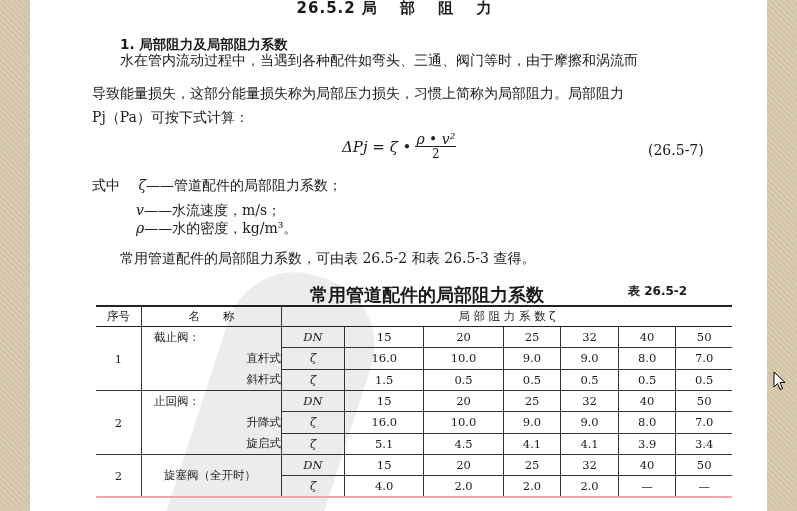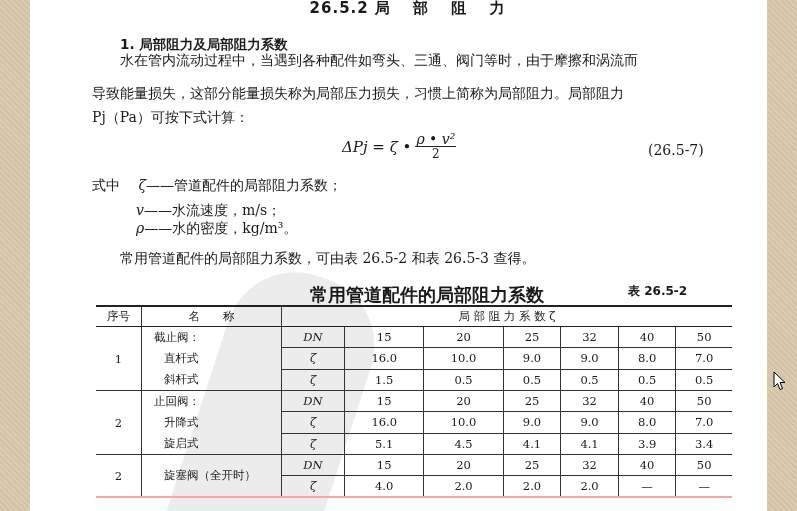--- a/index.html
+++ b/index.html
@@ -23,21 +23,21 @@
     }
     .watermark {
       position: absolute; left: 170px; top: 270px; width: 150px; height: 300px;
       background: rgba(200,200,200,0.35);
       transform: rotate(18deg);
       border-radius: 70px 70px 20px 20px;
     }
     .section-title {
       position: absolute; left: 0; width: 737px; top: -1px; text-align: center;
       font-family: "DejaVu Sans", "Liberation Sans", sans-serif;
-      font-weight: bold; font-size: 15px; letter-spacing: 1px; margin-left: 13px;
+      font-weight: bold; font-size: 15px; letter-spacing: 1px;
     }
     .section-title .cn { letter-spacing: 9px; margin-left: 6px; }
     .subhead {
       position: absolute; left: 90px; top: 36px;
       font-family: "DejaVu Sans", "Liberation Sans", sans-serif;
       font-weight: bold; font-size: 13.5px;
     }
     .para { position: absolute; font-size: 14px; white-space: nowrap; }
     .formula {
       position: absolute; left: 312px; top: 133px; font-size: 15px;
@@ -63,21 +63,21 @@
     table.coef td, table.coef th {
       border: 1px solid #333; padding: 0; height: 20px; text-align: center; font-weight: normal;
     }
     table.coef tr > *:first-child { border-left: none; }
     table.coef tr > *:last-child { border-right: none; }
     table.coef th { height: 19px; border-bottom: 1.5px solid #222; }
     .c-no { width: 45px; }
     .c-name { width: 127px; text-align: left !important; padding-left: 12px !important; line-height: 21px; vertical-align: middle; }
     .c-sym { width: 62px; font-style: italic; }
     .name-line { display: block; }
-    .name-line.sub { padding-left: 10px; }
+    .name-line.sub { padding-left: 10px; text-align: right; }
     .name-line.single { padding-left: 10px; }
     .cursor { position: absolute; left: 773px; top: 371px; width: 14px; height: 20px; }
   </style>
 </head>
 <body>
 
 <div class="bg-left"></div>
 <div class="bg-right"></div>
 
 <div class="page">

